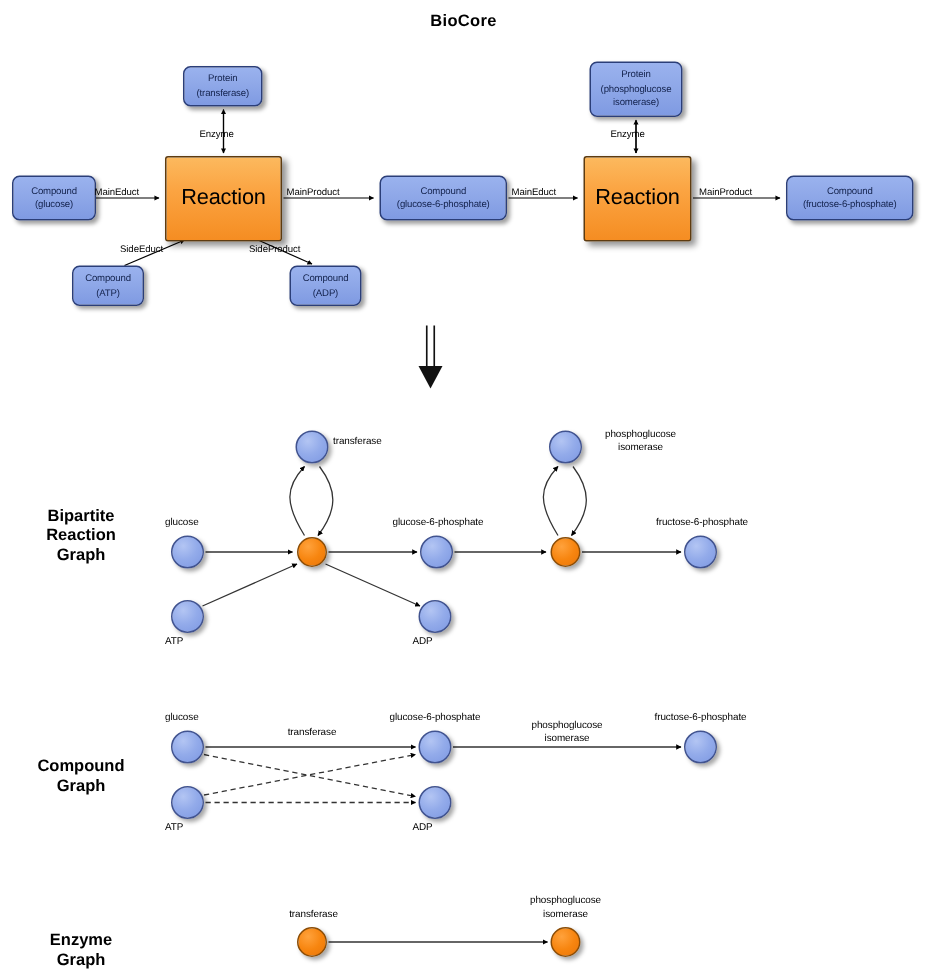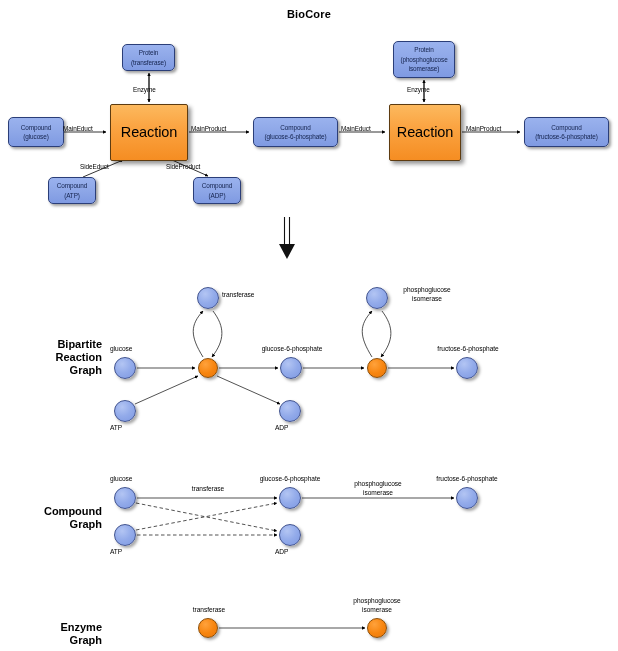--- a/index.html
+++ b/index.html
@@ -37,21 +37,21 @@
     width: 618px;
     text-align: center;
     font-size: 11px;
     font-weight: bold;
     letter-spacing: 0.2px;
   }
 
   
   .section-caption {
     position: absolute;
-    text-align: right;
+    text-align: center;
     font-size: 11px;
     font-weight: bold;
     line-height: 13px;
     width: 96px;
     left: 6px;
   }
 
   
   .nodebox {
     position: absolute;

